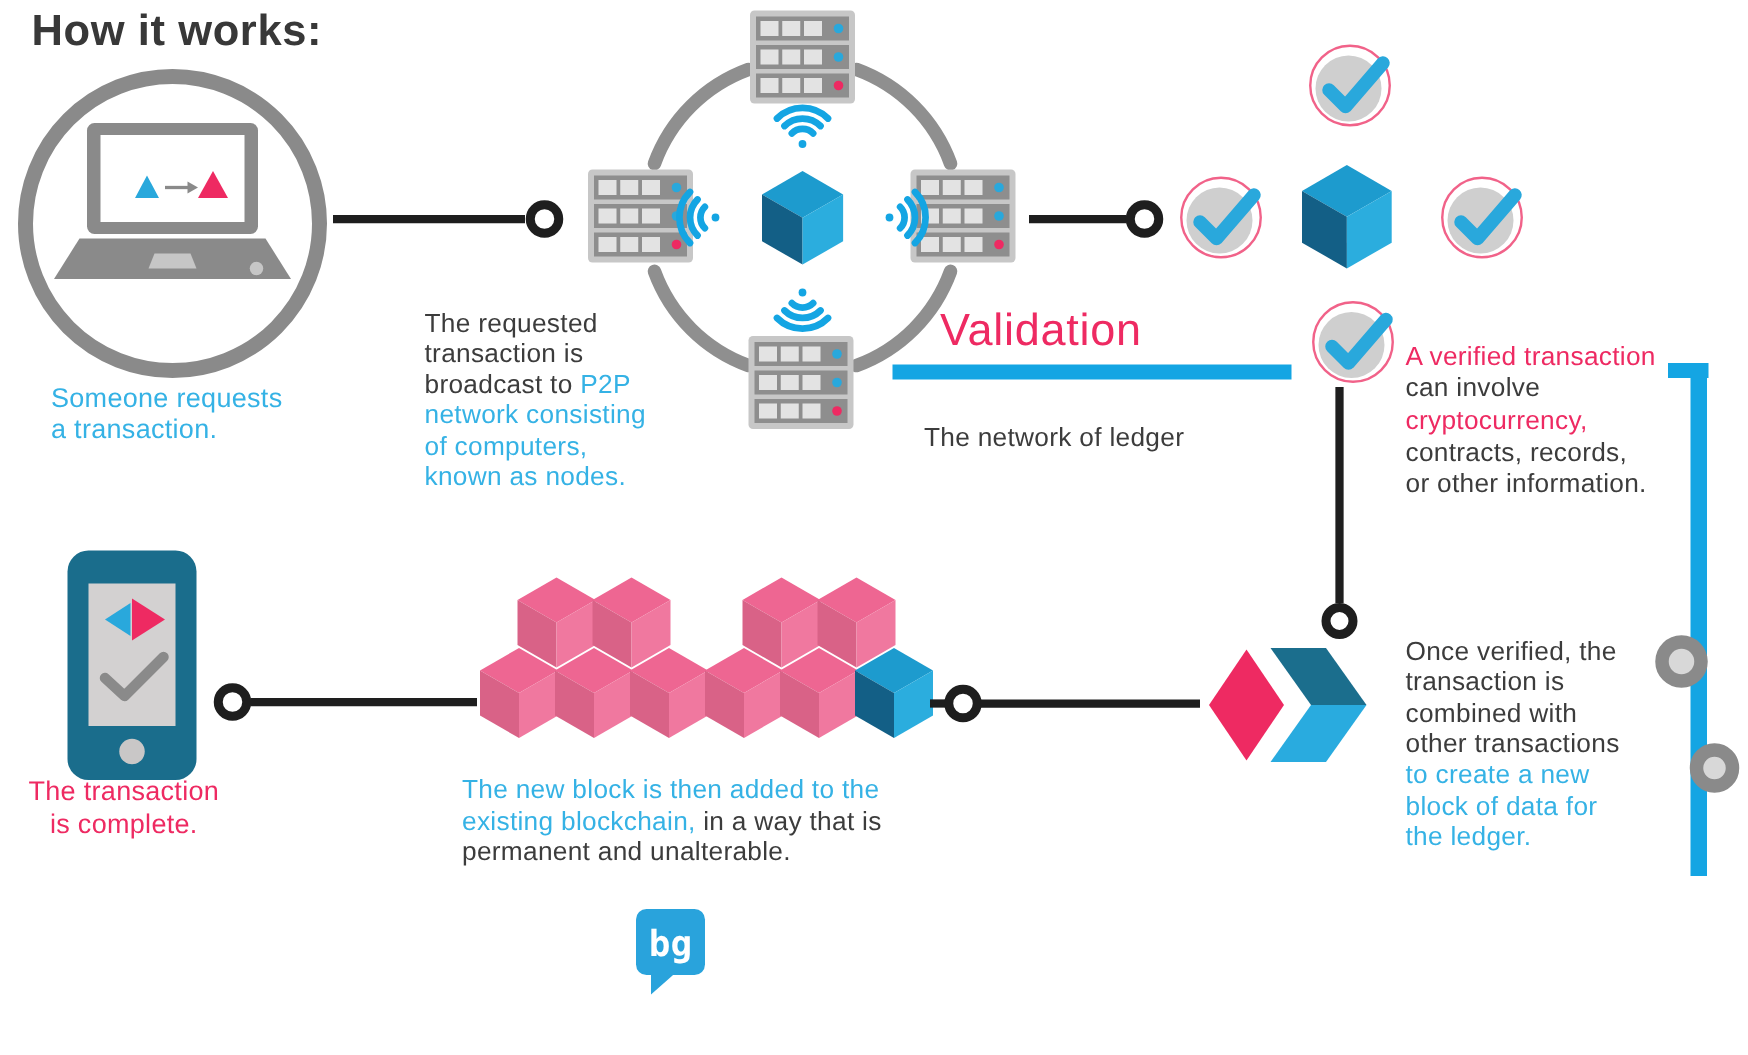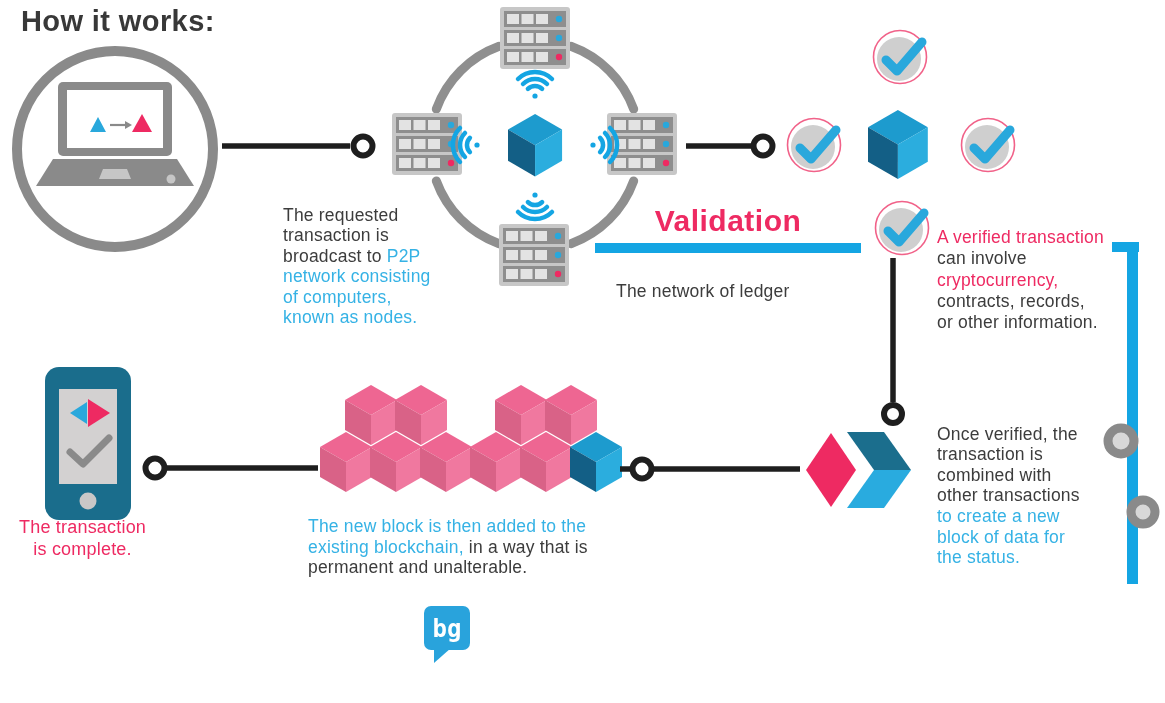--- a/index.html
+++ b/index.html
@@ -5,22 +5,22 @@
   html,body{margin:0;padding:0;background:#ffffff;}
   #canvas{position:relative;width:1165px;height:703px;background:#ffffff;overflow:hidden;
           font-family:"Liberation Sans", sans-serif;}
   svg.layer{position:absolute;left:0;top:0;}
   .txt{position:absolute;font-weight:normal;font-size:17.5px;line-height:20.5px;
        white-space:pre-line;letter-spacing:0.2px;}
   .c-dark{color:#3c3c3c;}
   .c-pink{color:#ee2a62;}
   .c-cyan{color:#35b2e5;}
   #title{position:absolute;left:21px;top:5px;font-size:29px;font-weight:bold;color:#383838;letter-spacing:0.4px;}
-  #validation-heading{position:absolute;left:595px;top:204px;width:266px;text-align:center;
-       font-size:30px;font-weight:bold;color:#ee2a62;letter-spacing:0.5px;}
+  #validation-heading{position:absolute;left:561px;top:204px;width:266px;text-align:center;
+       font-size:30px;font-weight:normal;color:#ee2a62;letter-spacing:0.5px;}
   #request-caption{left:34px;top:255px;font-size:18px;line-height:21px;}
   #broadcast-text{left:283px;top:184px;}
   #validation-body{left:616px;top:260px;}
   #verified-text{left:937px;top:206px;line-height:21.2px;}
   #combined-text{left:937px;top:403px;line-height:20.6px;}
   #complete-caption{left:19px;top:516px;font-size:18px;line-height:22px;text-align:center;}
   #newblock-text{left:308px;top:495px;line-height:20.8px;}
   #footer-logo{position:absolute;left:424px;top:606px;display:flex;align-items:flex-start;}
   #logo-text{margin-left:9px;font-size:26px;font-weight:bold;letter-spacing:0.2px;color:#2b2b2b;margin-top:-10px;}
   #logo-text .geeks{color:#29a3dc;}
@@ -173,20 +173,22 @@
 
     <g stroke="#1e1e1e">
       <path d="M620,469 L630,469" stroke-width="5.5"></path>
       <circle cx="642" cy="469" r="9.5" fill="#ffffff" stroke-width="6"></circle>
       <path d="M654,469 L800,469" stroke-width="5.5"></path>
     </g>
   </svg>
 
   <div id="title">How it works:</div>
 
+  <div class="txt c-cyan" id="request-caption">Someone requests
+a transaction.</div>
 
   <div class="txt" id="broadcast-text">
     <span class="c-dark">The requested
 transaction is
 broadcast to </span><span class="c-cyan">P2P
 network consisting
 of computers,
 known as nodes.</span>
   </div>
 
@@ -205,21 +207,21 @@
 or other information.</span>
   </div>
 
   <div class="txt" id="combined-text">
     <span class="c-dark">Once verified, the
 transaction is
 combined with
 other transactions
 </span><span class="c-cyan">to create a new
 block of data for
-the status.</span>
+the ledger.</span>
   </div>
 
   <div class="txt" id="newblock-text">
     <span class="c-cyan">The new block is then added to the
 existing blockchain,</span><span class="c-dark"> in a way that is
 permanent and unalterable.</span>
   </div>
 
   <div class="txt c-pink" id="complete-caption">The transaction
 is complete.</div>

